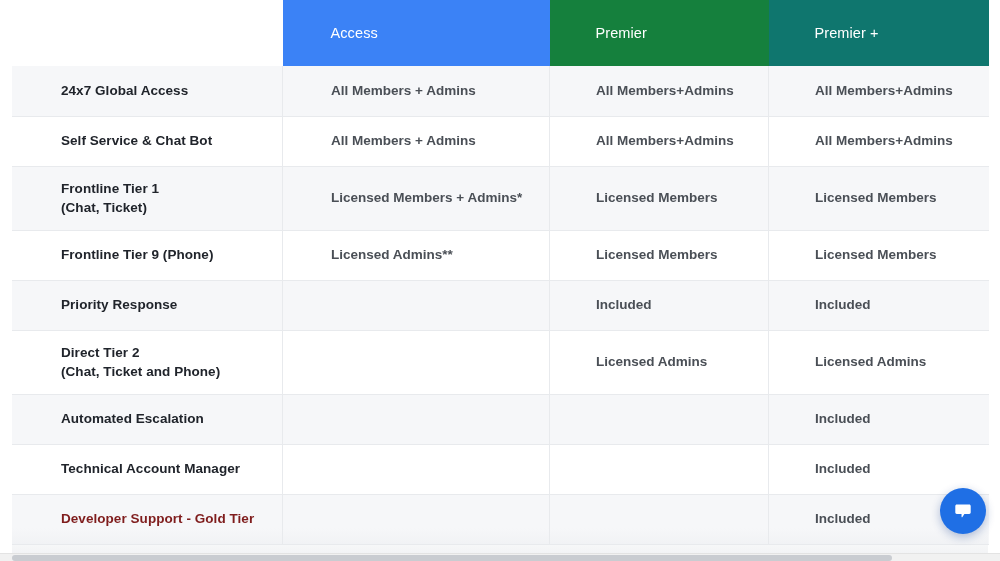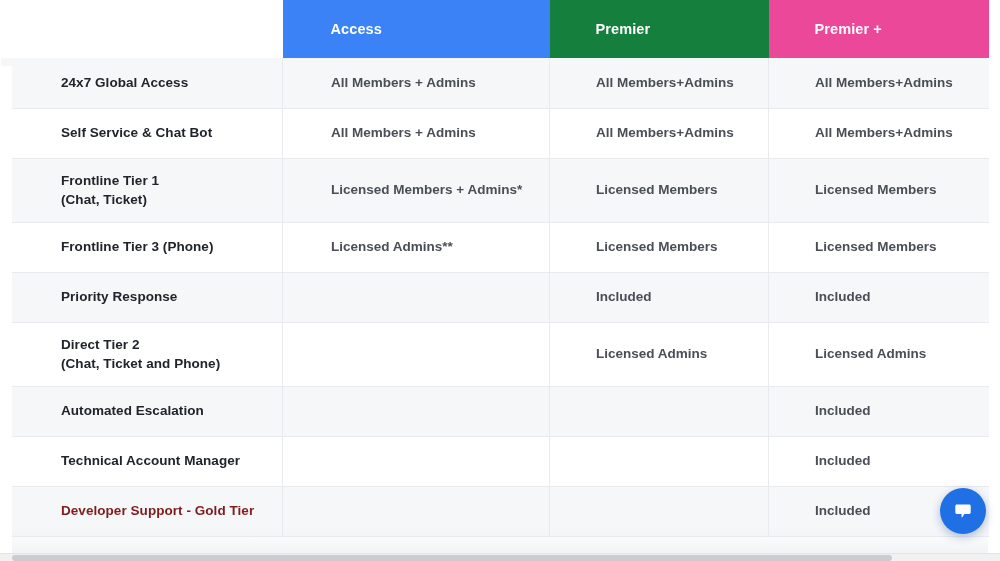--- a/index.html
+++ b/index.html
@@ -35,37 +35,37 @@
     background: #ffffff;
   }
 
   col.c-feature { width: 282px; }
   col.c-access  { width: 267px; }
   col.c-premier { width: 219px; }
   col.c-premierplus { width: 220px; }
 
   
   thead th {
-    height: 58px;
+    height: 66px;
     padding: 0 0 0 48px;
     text-align: left;
     vertical-align: middle;
     font-size: 14.5px;
-    font-weight: bold;
+    font-weight: normal;
     color: #ffffff;
     letter-spacing: 0.1px;
     border: none;
   }
   thead th.h-blank {
     background: #ffffff;
     padding: 0;
   }
   thead th.h-access     { background: #3b82f6; }
   thead th.h-premier    { background: #15803d; padding-left: 46px; }
-  thead th.h-premierplus{ background: #ec4899; padding-left: 46px; }
+  thead th.h-premierplus{ background: #0f766e; padding-left: 46px; }
 
   
   tbody tr { height: 50px; }
   tbody tr.alt   > td { background: #f6f7f9; }
   tbody tr.plain > td { background: #ffffff; }
 
   tbody td {
     vertical-align: middle;
     border-right: 1px solid #e8eaed;
     border-bottom: 1px solid #e8eaed;
@@ -190,21 +190,21 @@
             <td class="val premier"><span>All Members+Admins</span></td>
             <td class="val premierplus"><span>All Members+Admins</span></td>
           </tr>
           <tr class="alt">
             <td class="feature"><span>Frontline Tier 1</span><span class="sub">(Chat, Ticket)</span></td>
             <td class="val access"><span>Licensed Members + Admins*</span></td>
             <td class="val premier"><span>Licensed Members</span></td>
             <td class="val premierplus"><span>Licensed Members</span></td>
           </tr>
           <tr class="plain">
-            <td class="feature"><span>Frontline Tier 3 (Phone)</span></td>
+            <td class="feature"><span>Frontline Tier 9 (Phone)</span></td>
             <td class="val access"><span>Licensed Admins**</span></td>
             <td class="val premier"><span>Licensed Members</span></td>
             <td class="val premierplus"><span>Licensed Members</span></td>
           </tr>
           <tr class="alt">
             <td class="feature"><span>Priority Response</span></td>
             <td class="val access"><span></span></td>
             <td class="val premier"><span>Included</span></td>
             <td class="val premierplus"><span>Included</span></td>
           </tr>

